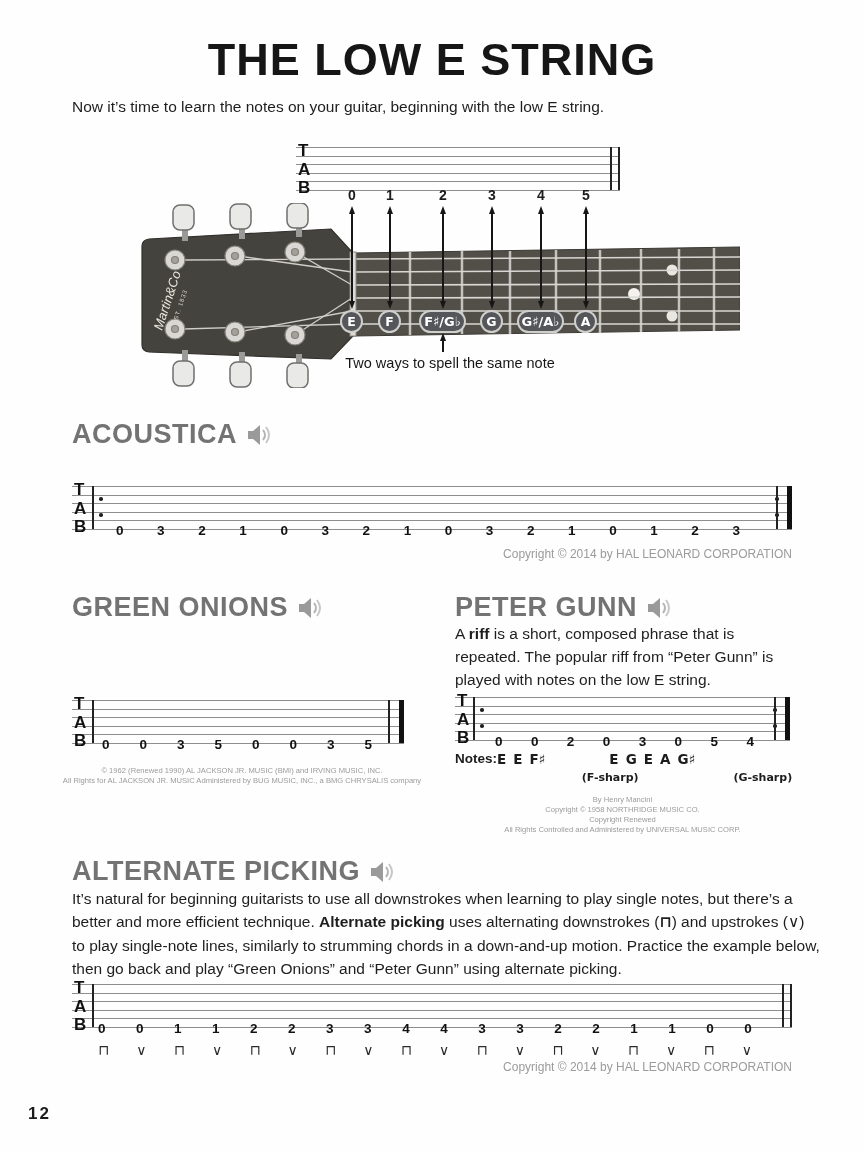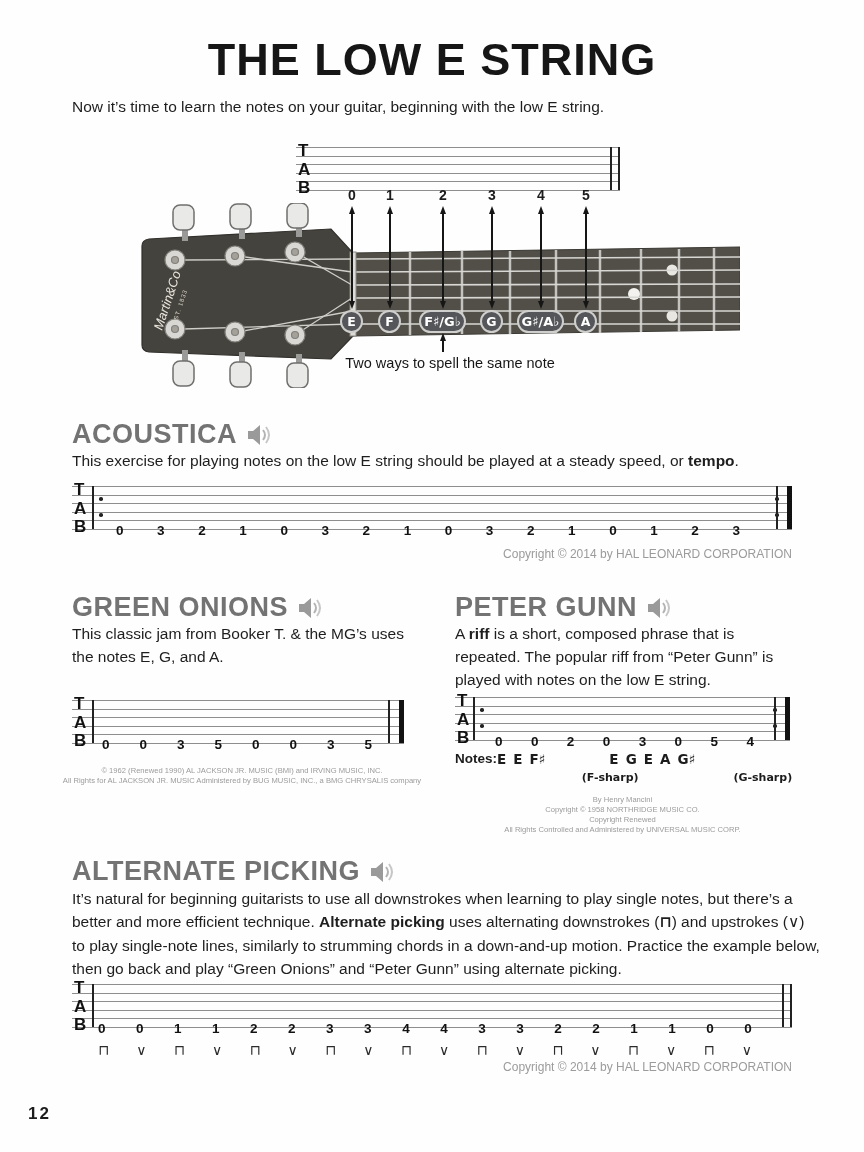--- a/index.html
+++ b/index.html
@@ -205,23 +205,20 @@
   <div class="caption">Two ways to spell the same note</div>
 
   <div class="h2" style="left:72px;top:419px;">
     <span class="ht">ACOUSTICA</span>
     <svg class="spk" viewBox="0 0 27 22">
       <polygon points="1,7 6,7 13,1 13,21 6,15 1,15" fill="#9a9a9a"></polygon>
       <path d="M16,6 Q20,11 16,16" stroke="#b3b3b3" fill="none" stroke-width="2"></path>
       <path d="M19,3 Q25,11 19,19" stroke="#c6c6c6" fill="none" stroke-width="2"></path>
     </svg>
   </div>
-  <div class="body-text" style="left:72px;top:449px;width:720px;">
-    <span>This exercise for playing notes on the low E string should be played at a steady speed, or </span><span class="b">tempo</span><span>.</span>
-  </div>
   <div class="staff" style="left:72px;top:486px;width:720px;">
     <div class="tl">
         <span class="tll">T</span>
         <span class="tll">A</span>
         <span class="tll">B</span>
       </div>
     <div class="startbar" style="left:20px;"></div>
     <div class="dots" style="left:27px;"></div>
     <div class="dots" style="right:13px;"></div>
     <div class="finalbar"></div>
@@ -247,21 +244,20 @@
   <div class="copyright" style="left:72px;width:720px;top:547px;">Copyright © 2014 by HAL LEONARD CORPORATION</div>
 
   <div class="h2" style="left:72px;top:592px;">
     <span class="ht">GREEN ONIONS</span>
     <svg class="spk" viewBox="0 0 27 22">
       <polygon points="1,7 6,7 13,1 13,21 6,15 1,15" fill="#9a9a9a"></polygon>
       <path d="M16,6 Q20,11 16,16" stroke="#b3b3b3" fill="none" stroke-width="2"></path>
       <path d="M19,3 Q25,11 19,19" stroke="#c6c6c6" fill="none" stroke-width="2"></path>
     </svg>
   </div>
-  <div class="body-text" style="left:72px;top:622px;width:345px;">This classic jam from Booker T. &amp; the MG’s uses the notes E, G, and A.</div>
   <div class="staff" style="left:72px;top:700px;width:332px;">
     <div class="tl">
         <span class="tll">T</span>
         <span class="tll">A</span>
         <span class="tll">B</span>
       </div>
     <div class="startbar" style="left:20px;"></div>
     <div class="finalbar"></div>
     <div class="nums" style="left:30px;right:32px;">
         <span class="tn">0</span>

